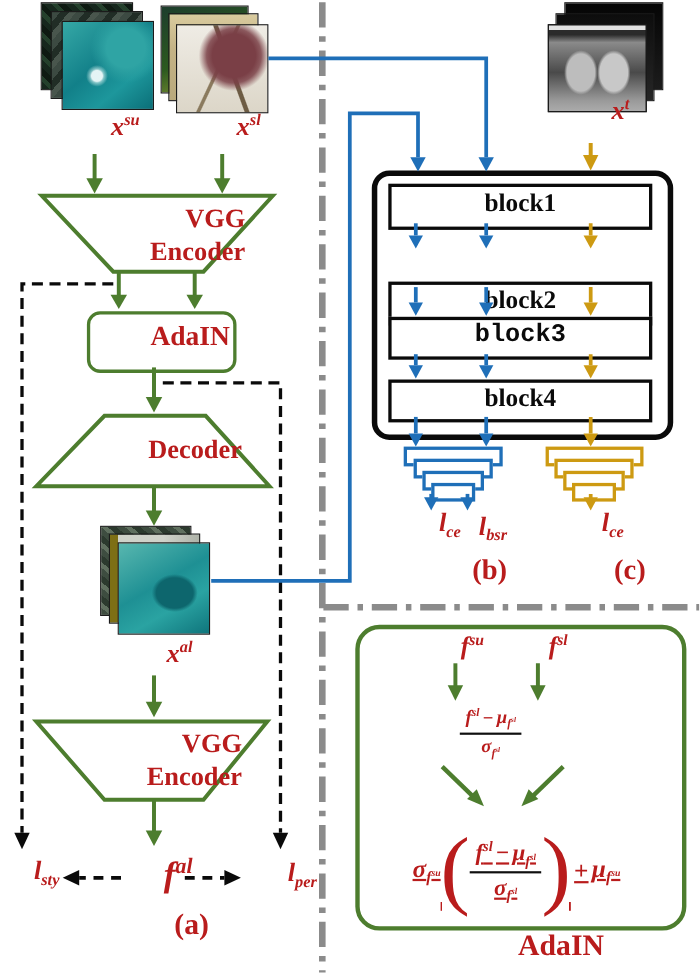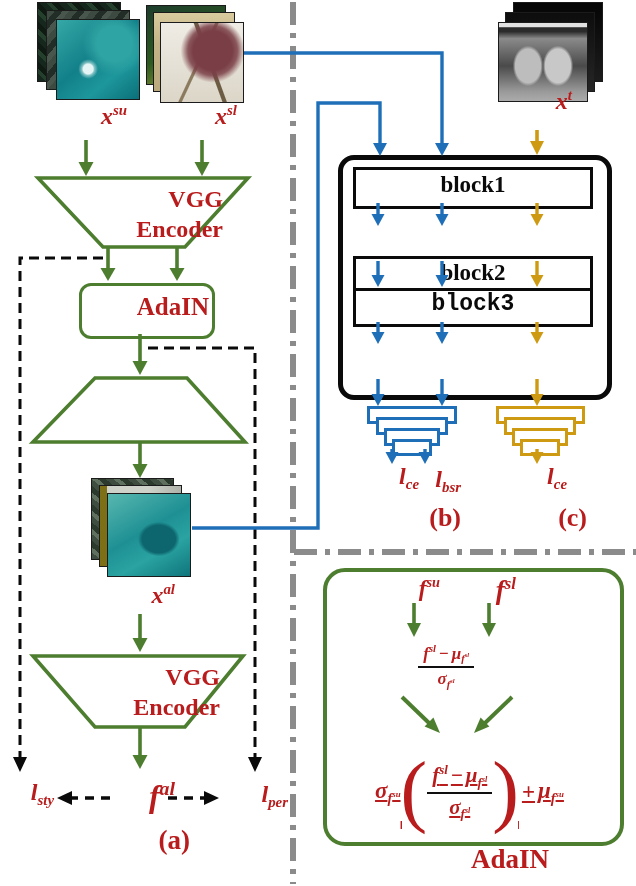--- a/index.html
+++ b/index.html
@@ -60,20 +60,21 @@
     <div class="photo" style="left:8px;top:7px;width:83px;height:82px;background:linear-gradient(90deg,#7d6f15 0 9%,#cfd2c9 9% 60%,#aeb2a8);"></div>
     <div class="photo" style="left:16px;top:15px;width:84px;height:84px;background:radial-gradient(ellipse 34% 28% at 62% 55%,#0d666d 0 60%,transparent 75%),linear-gradient(150deg,#58b7af,#1e9094 45%,#2aa3a2 68%,#0f757c);"></div>
   </div>
 
   <div class="adain-box" style="left:79px;top:283px;width:130px;height:50px;"></div>
 
   <div class="outer-block-box" style="left:338px;top:155px;width:264px;height:235px;"></div>
   <div class="block" style="left:353px;top:167px;width:234px;height:36px;font-size:23px;line-height:30px;">block1</div>
   <div class="block" style="left:353px;top:227px;width:234px;height:34px;font-size:23px;line-height:28px;margin-top:29px;">block2</div>
   <div class="block" style="left:353px;top:288px;width:234px;height:33px;font-size:23px;line-height:27px;font-family:Liberation Mono, monospace;">block3</div>
+  <div class="block" style="left:353px;top:345px;width:234px;height:33px;font-size:23px;line-height:27px;">block4</div>
 
   <div class="abs">
     <div class="pyr blue" style="left:367px;top:406px;width:84px;height:12px;"></div>
     <div class="pyr blue" style="left:376px;top:417px;width:66px;height:12px;"></div>
     <div class="pyr blue" style="left:384px;top:428px;width:50px;height:12px;"></div>
     <div class="pyr blue" style="left:392px;top:439px;width:34px;height:11px;"></div>
   </div>
 
   <div class="abs">
     <div class="pyr gold" style="left:496px;top:406px;width:83px;height:12px;"></div>
@@ -209,32 +210,33 @@
   <div class="lbl math" style="left:226px;top:782px;width:62px;font-size:24px;"><span class="it">l</span><sub class="it">per</sub></div>
   <div class="lbl math" style="left:359px;top:464px;width:60px;font-size:24px;"><span class="it">l</span><sub class="it">ce</sub></div>
   <div class="lbl math" style="left:399px;top:467px;width:62px;font-size:24px;"><span class="it">l</span><sub class="it">bsr</sub></div>
   <div class="lbl math" style="left:507px;top:464px;width:60px;font-size:24px;"><span class="it">l</span><sub class="it">ce</sub></div>
 
   <div class="lbl" style="left:63px;top:184px;width:160px;font-size:24px;line-height:30px;">
       <div>VGG</div>
       <div>Encoder</div>
     </div>
   <div class="lbl" style="left:79px;top:283px;width:130px;font-size:25px;line-height:48px;">AdaIN</div>
+  <div class="lbl" style="left:60px;top:397px;width:160px;font-size:24px;">Decoder</div>
   <div class="lbl" style="left:60px;top:662px;width:160px;font-size:24px;line-height:30px;">
       <div>VGG</div>
       <div>Encoder</div>
     </div>
 
   <div class="lbl" style="left:90px;top:826px;width:100px;font-size:27px;">(a)</div>
   <div class="lbl" style="left:361px;top:504px;width:100px;font-size:26px;">(b)</div>
   <div class="lbl" style="left:487px;top:504px;width:100px;font-size:26px;">(c)</div>
   <div class="lbl" style="left:389px;top:845px;width:160px;font-size:27px;">AdaIN</div>
 
   <div class="lbl math" style="left:384px;top:575px;width:56px;font-size:23px;"><span class="it">f</span><sup class="it">su</sup></div>
-  <div class="lbl math" style="left:460px;top:575px;width:56px;font-size:27px;"><span class="it">f</span><sup class="it">sl</sup></div>
+  <div class="lbl math" style="left:460px;top:575px;width:56px;font-size:23px;"><span class="it">f</span><sup class="it">sl</sup></div>
 
   <div class="lbl" style="left:352px;top:643px;width:122px;font-size:17px;">
     <span class="frac">
       <span class="num"><span class="it">f</span><sup class="it">sl</sup><span class="op">−</span><span class="it">μ</span><sub><span class="it">f</span><sup class="it">sl</sup></sub></span>
       <span class="den"><span class="it">σ</span><sub><span class="it">f</span><sup class="it">sl</sup></sub></span>
     </span>
   </div>
 
 
   <div class="lbl row3" style="left:327px;top:742px;width:285px;height:100px;font-size:23px;">

